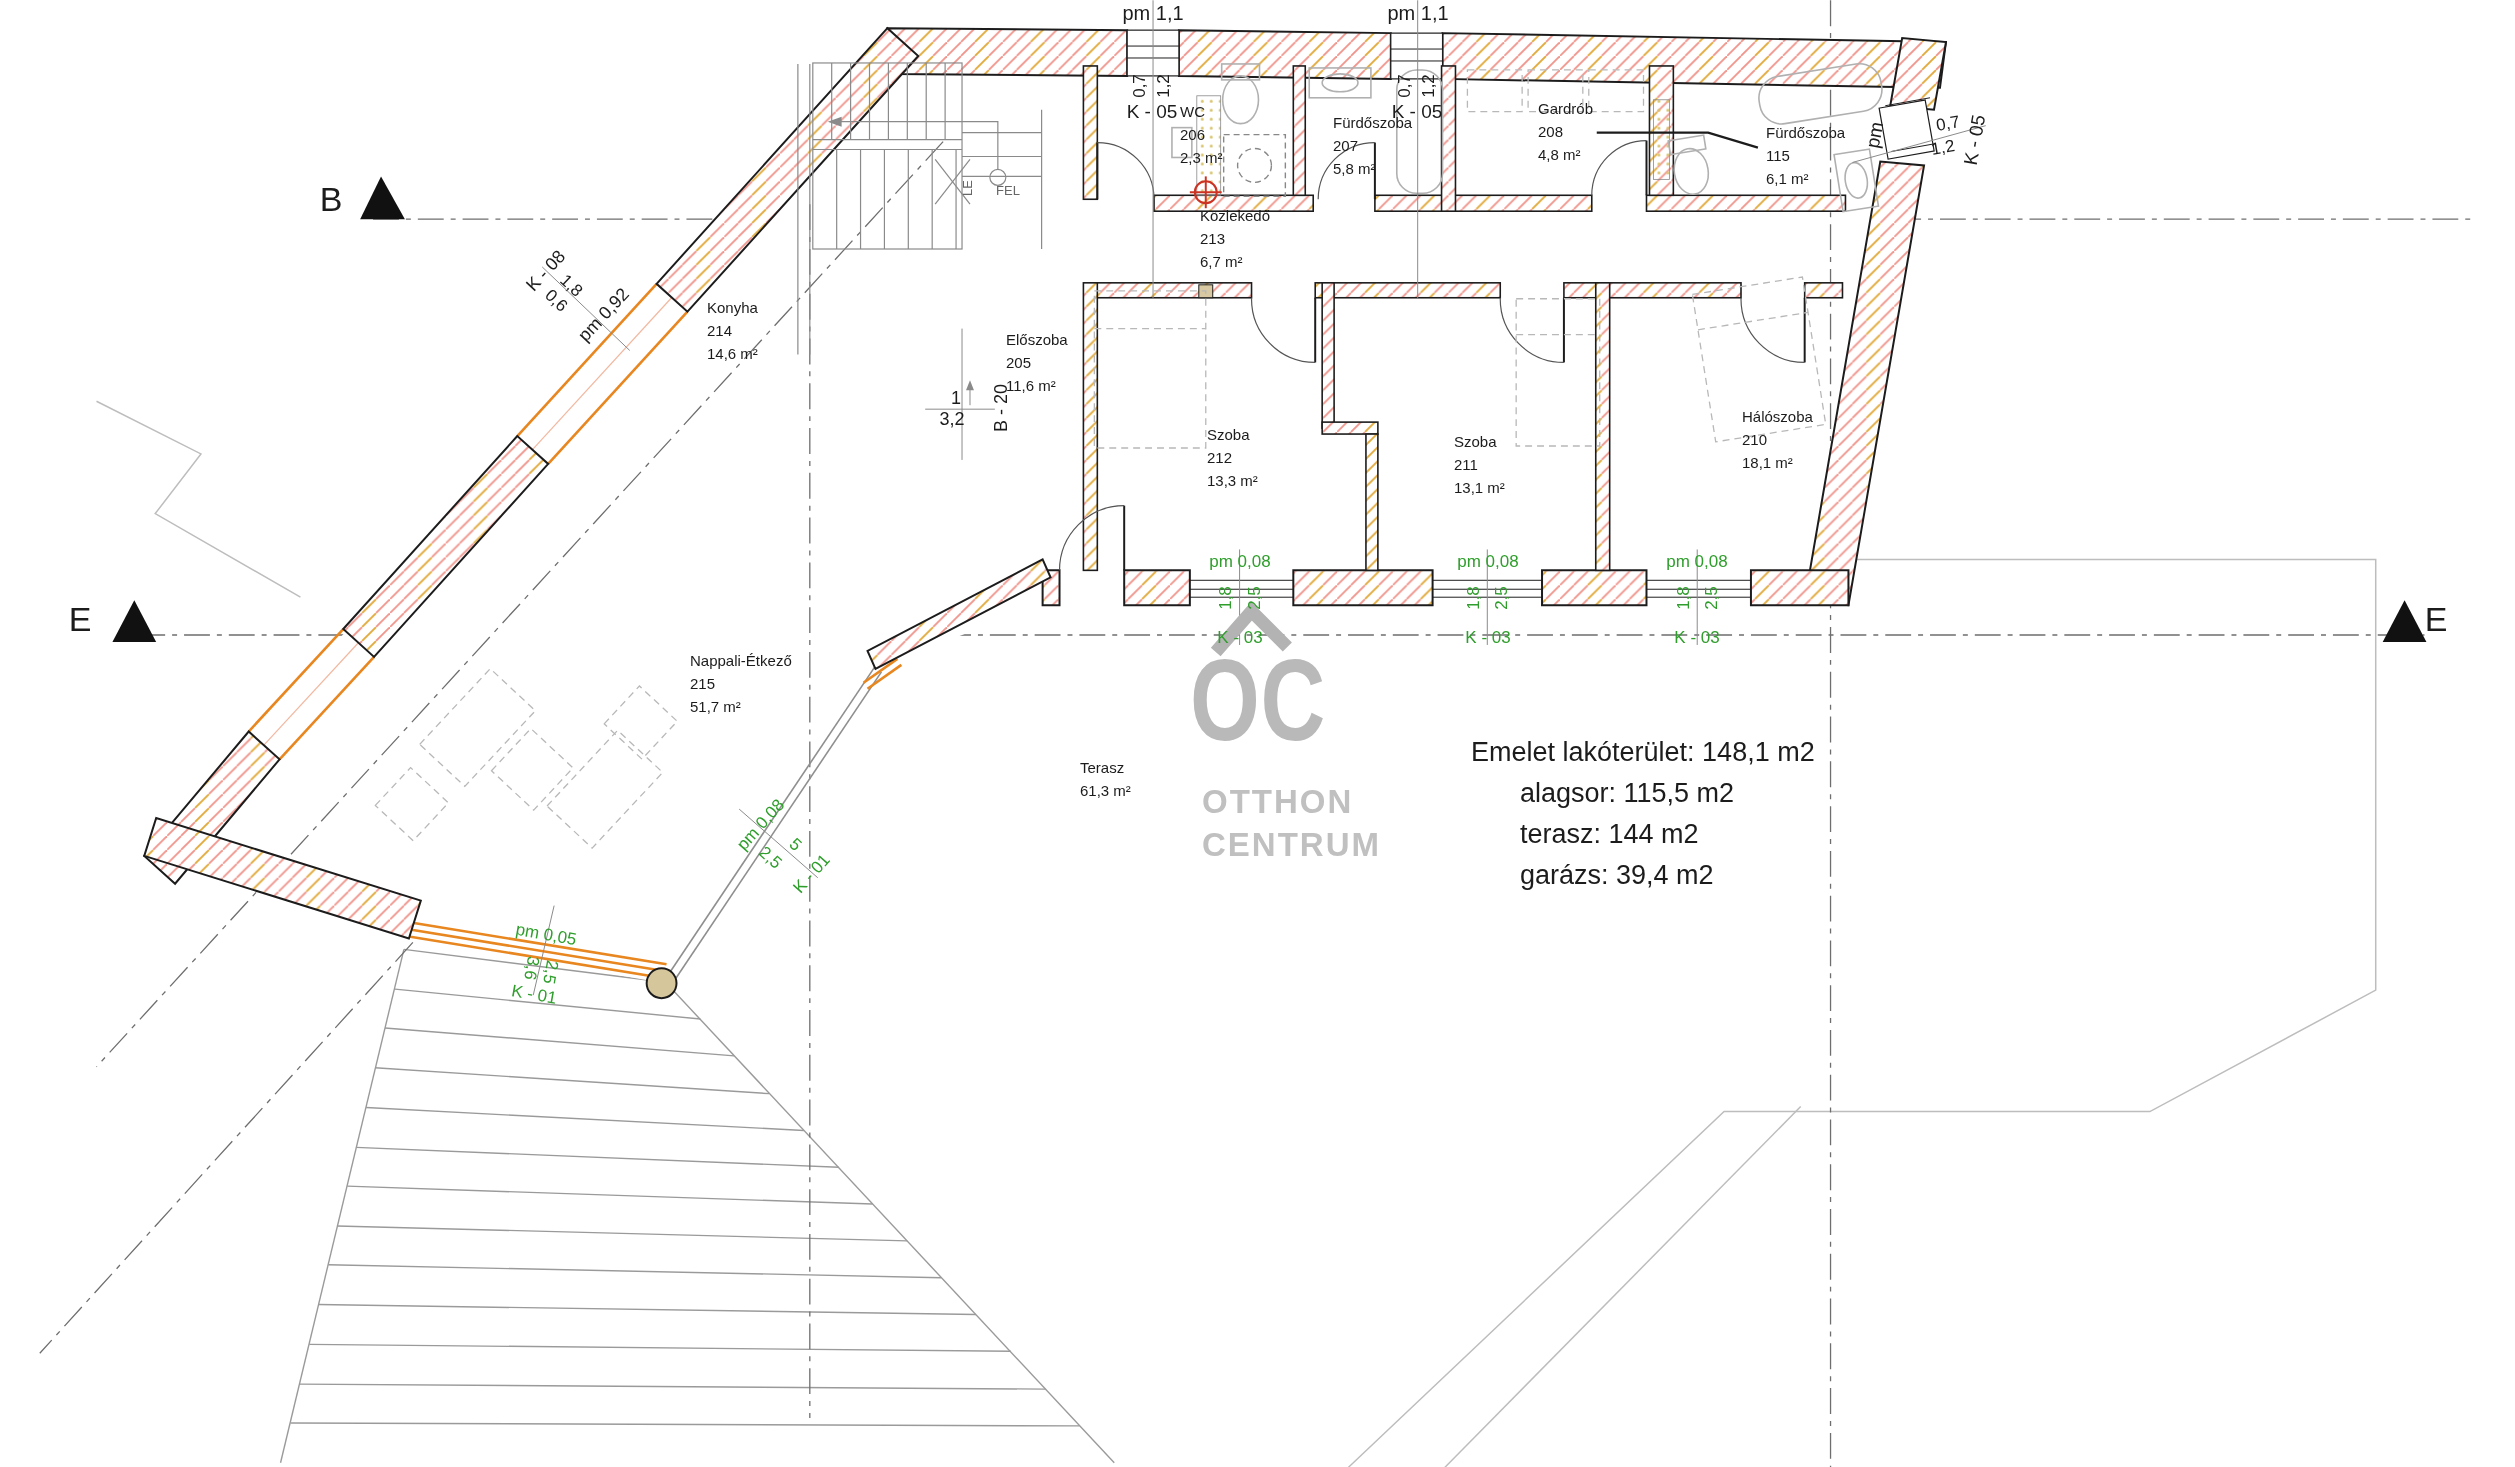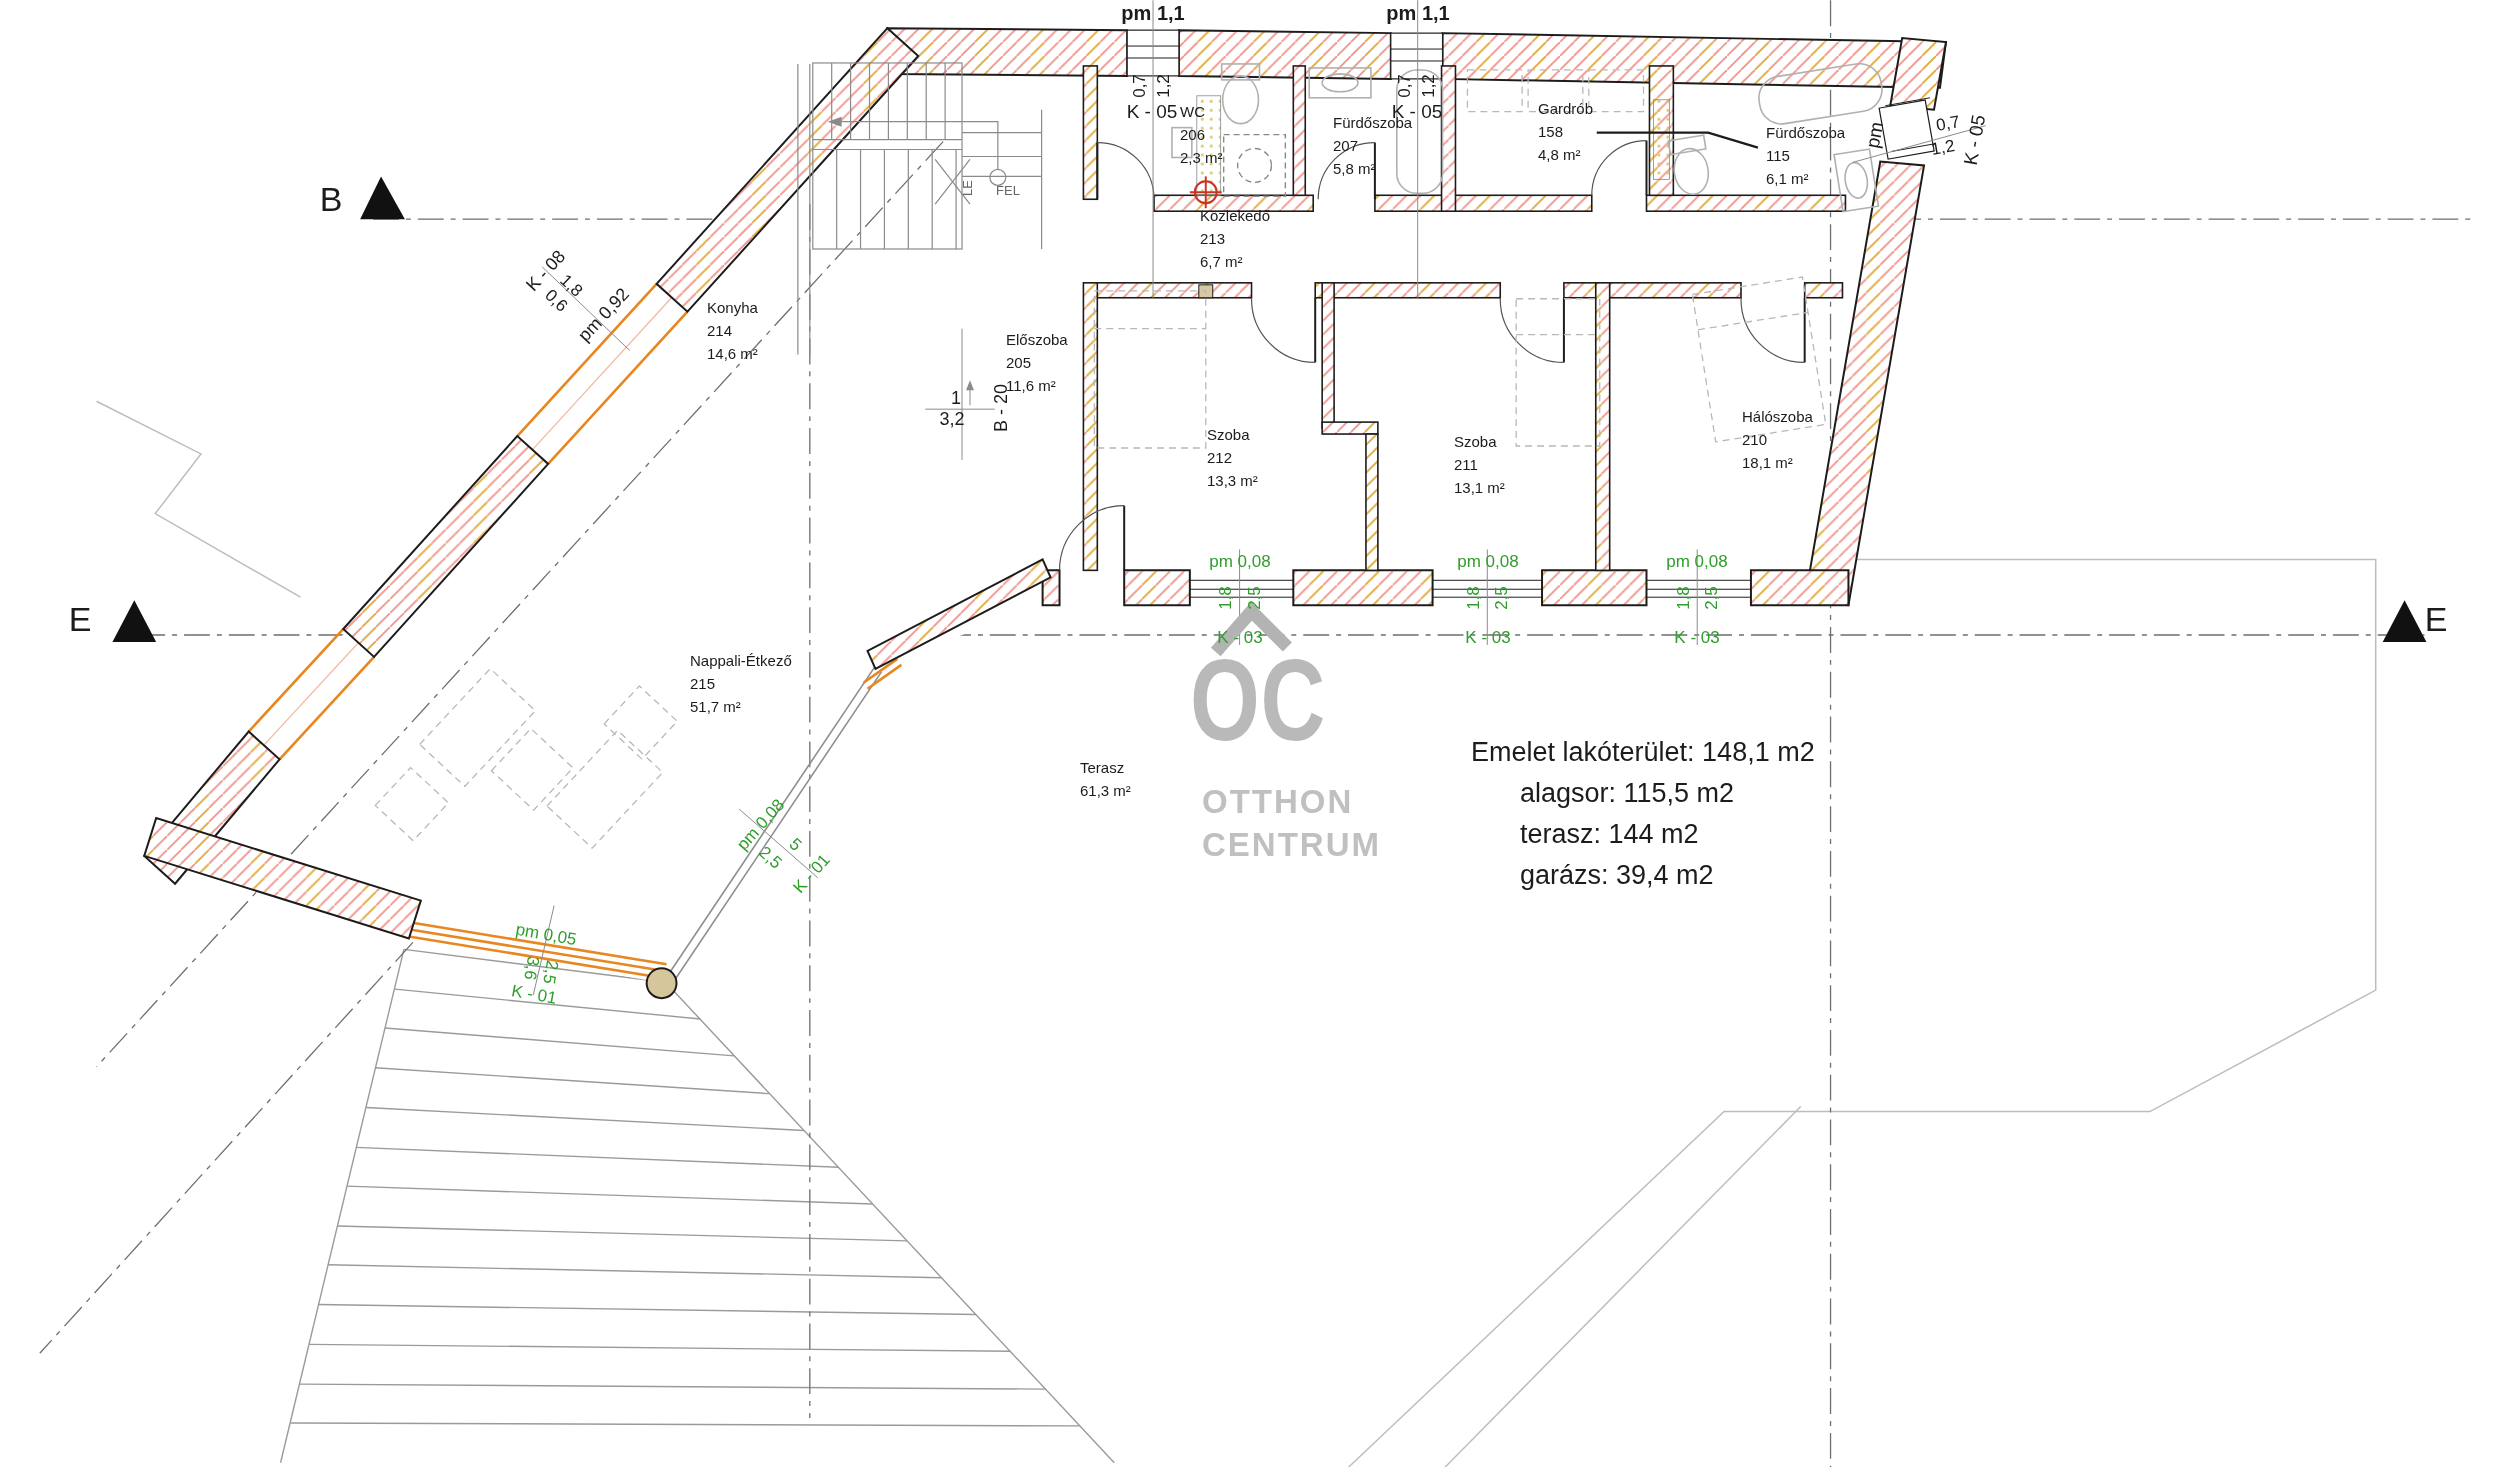--- a/index.html
+++ b/index.html
@@ -15,21 +15,21 @@
   .r43{transform:translate(-50%,-50%) rotate(43deg);}
   .rm80{transform:translate(-50%,-50%) rotate(-80deg);}
   .rm48{transform:translate(-50%,-50%) rotate(-48deg);}
   .r42{transform:translate(-50%,-50%) rotate(42deg);}
   .green{color:#2f9e2c;}
   .gray{color:#666;}
   .sz13{font-size:13px;}
   .sz17{font-size:17px;}
   .sz18{font-size:18px;}
   .sz19{font-size:19px;}
-  .sz20{font-size:20px;font-weight:bold;}
+  .sz20{font-size:20px;}
   .sz34{font-size:34px;}
   .room-label{position:absolute;font-size:15px;line-height:23px;color:#1c1c1c;}
   .room-label span{display:block;}
   .summary{position:absolute;left:1471px;top:732px;font-size:27px;line-height:41px;color:#1c1c1c;}
   .summary .ind{margin-left:49px;}
   .logo-oc{position:absolute;left:1190px;top:645px;font-size:115px;font-weight:700;
            color:#b9b9b9;letter-spacing:1px;transform:scaleX(.78);transform-origin:left top;line-height:111px;}
   .logo-line{position:absolute;font-weight:700;color:#c0c0c0;letter-spacing:2px;font-size:33px;margin-left:9px;}
 </style>
 </head>
@@ -307,21 +307,21 @@
   <span>206</span>
   <span>2,3 m²</span>
 </div>
 <div class="room-label" style="left:1333px;top:111px">
   <span>Fürdőszoba</span>
   <span>207</span>
   <span>5,8 m²</span>
 </div>
 <div class="room-label" style="left:1538px;top:97px">
   <span>Gardrób</span>
-  <span>158</span>
+  <span>208</span>
   <span>4,8 m²</span>
 </div>
 <div class="room-label" style="left:1766px;top:121px">
   <span>Fürdőszoba</span>
   <span>115</span>
   <span>6,1 m²</span>
 </div>
 <div class="room-label" style="left:1200px;top:204px">
   <span>Közlekedő</span>
   <span>213</span>

